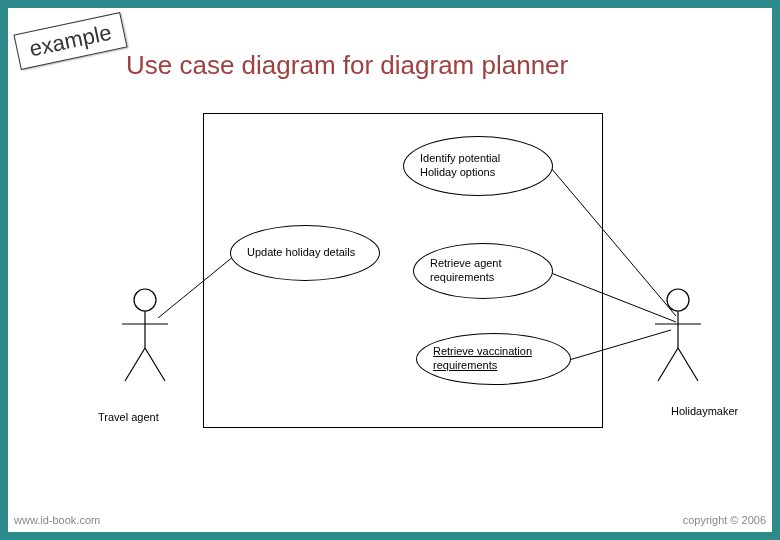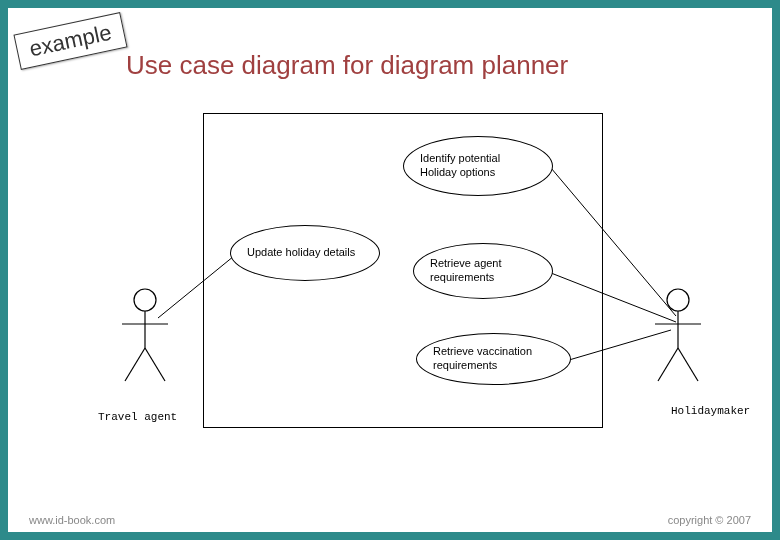--- a/index.html
+++ b/index.html
@@ -50,50 +50,50 @@
     font-size: 11px;
     display: flex;
     align-items: center;
     padding: 6px 16px;
     font-family: Arial, sans-serif;
     line-height: 1.25;
   }
   .uc1 { top: 128px; left: 395px; width: 150px; height: 60px; }
   .uc2 { top: 217px; left: 222px; width: 150px; height: 56px; }
   .uc3 { top: 235px; left: 405px; width: 140px; height: 56px; }
-  .uc4 { top: 325px; left: 408px; width: 155px; height: 52px; }
+  .uc4 { top: 325px; left: 408px; width: 155px; height: 52px; text-decoration: underline; }
   .actor {
     position: absolute;
   }
   .actor svg { display: block; }
   .actor-left { top: 278px; left: 107px; }
   .actor-right { top: 278px; left: 640px; }
   .actor-label {
     position: absolute;
     font-size: 11px;
-    font-family: Liberation Mono, monospace;
+    font-family: Liberation Sans, sans-serif;
   }
   .lbl-left { top: 403px; left: 90px; }
   .lbl-right { top: 397px; left: 663px; }
   svg.lines {
     position: absolute;
     top: 0; left: 0;
     width: 764px; height: 524px;
     pointer-events: none;
   }
   .footer {
     position: absolute;
     bottom: 0; left: 0; right: 0;
     height: 24px;
     display: flex;
     justify-content: space-between;
     align-items: center;
     font-size: 11px;
     color: #888;
-    padding: 0 21px;
+    padding: 0 6px;
     font-family: Arial, sans-serif;
     text-align: center;
   }
 </style>
 </head>
 <body>
 
 <div class="outer">
   <div class="inner">
 
@@ -144,17 +144,17 @@
         <line x1="30" y1="25" x2="30" y2="62" stroke="#000" stroke-width="1.2"></line>
         <line x1="7" y1="38" x2="53" y2="38" stroke="#000" stroke-width="1.2"></line>
         <line x1="30" y1="62" x2="10" y2="95" stroke="#000" stroke-width="1.2"></line>
         <line x1="30" y1="62" x2="50" y2="95" stroke="#000" stroke-width="1.2"></line>
       </svg>
     </div>
     <div class="actor-label lbl-right">Holidaymaker</div>
 
     <div class="footer">
       <span>www.id-book.com</span>
-      <span>copyright © 2007</span>
+      <span>copyright © 2006</span>
     </div>
 
   </div>
 </div>
 
 </body></html>

